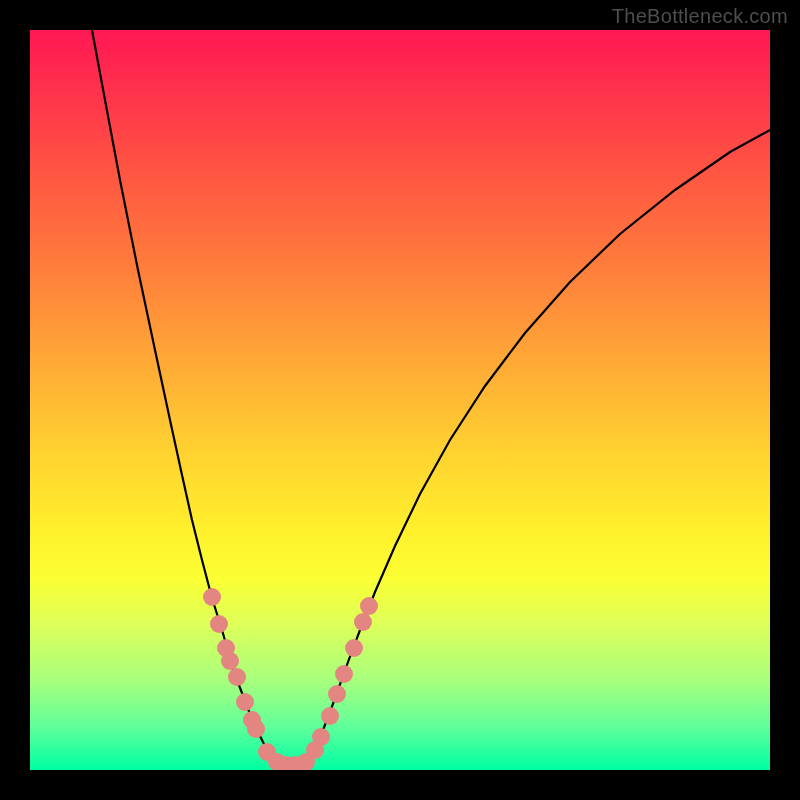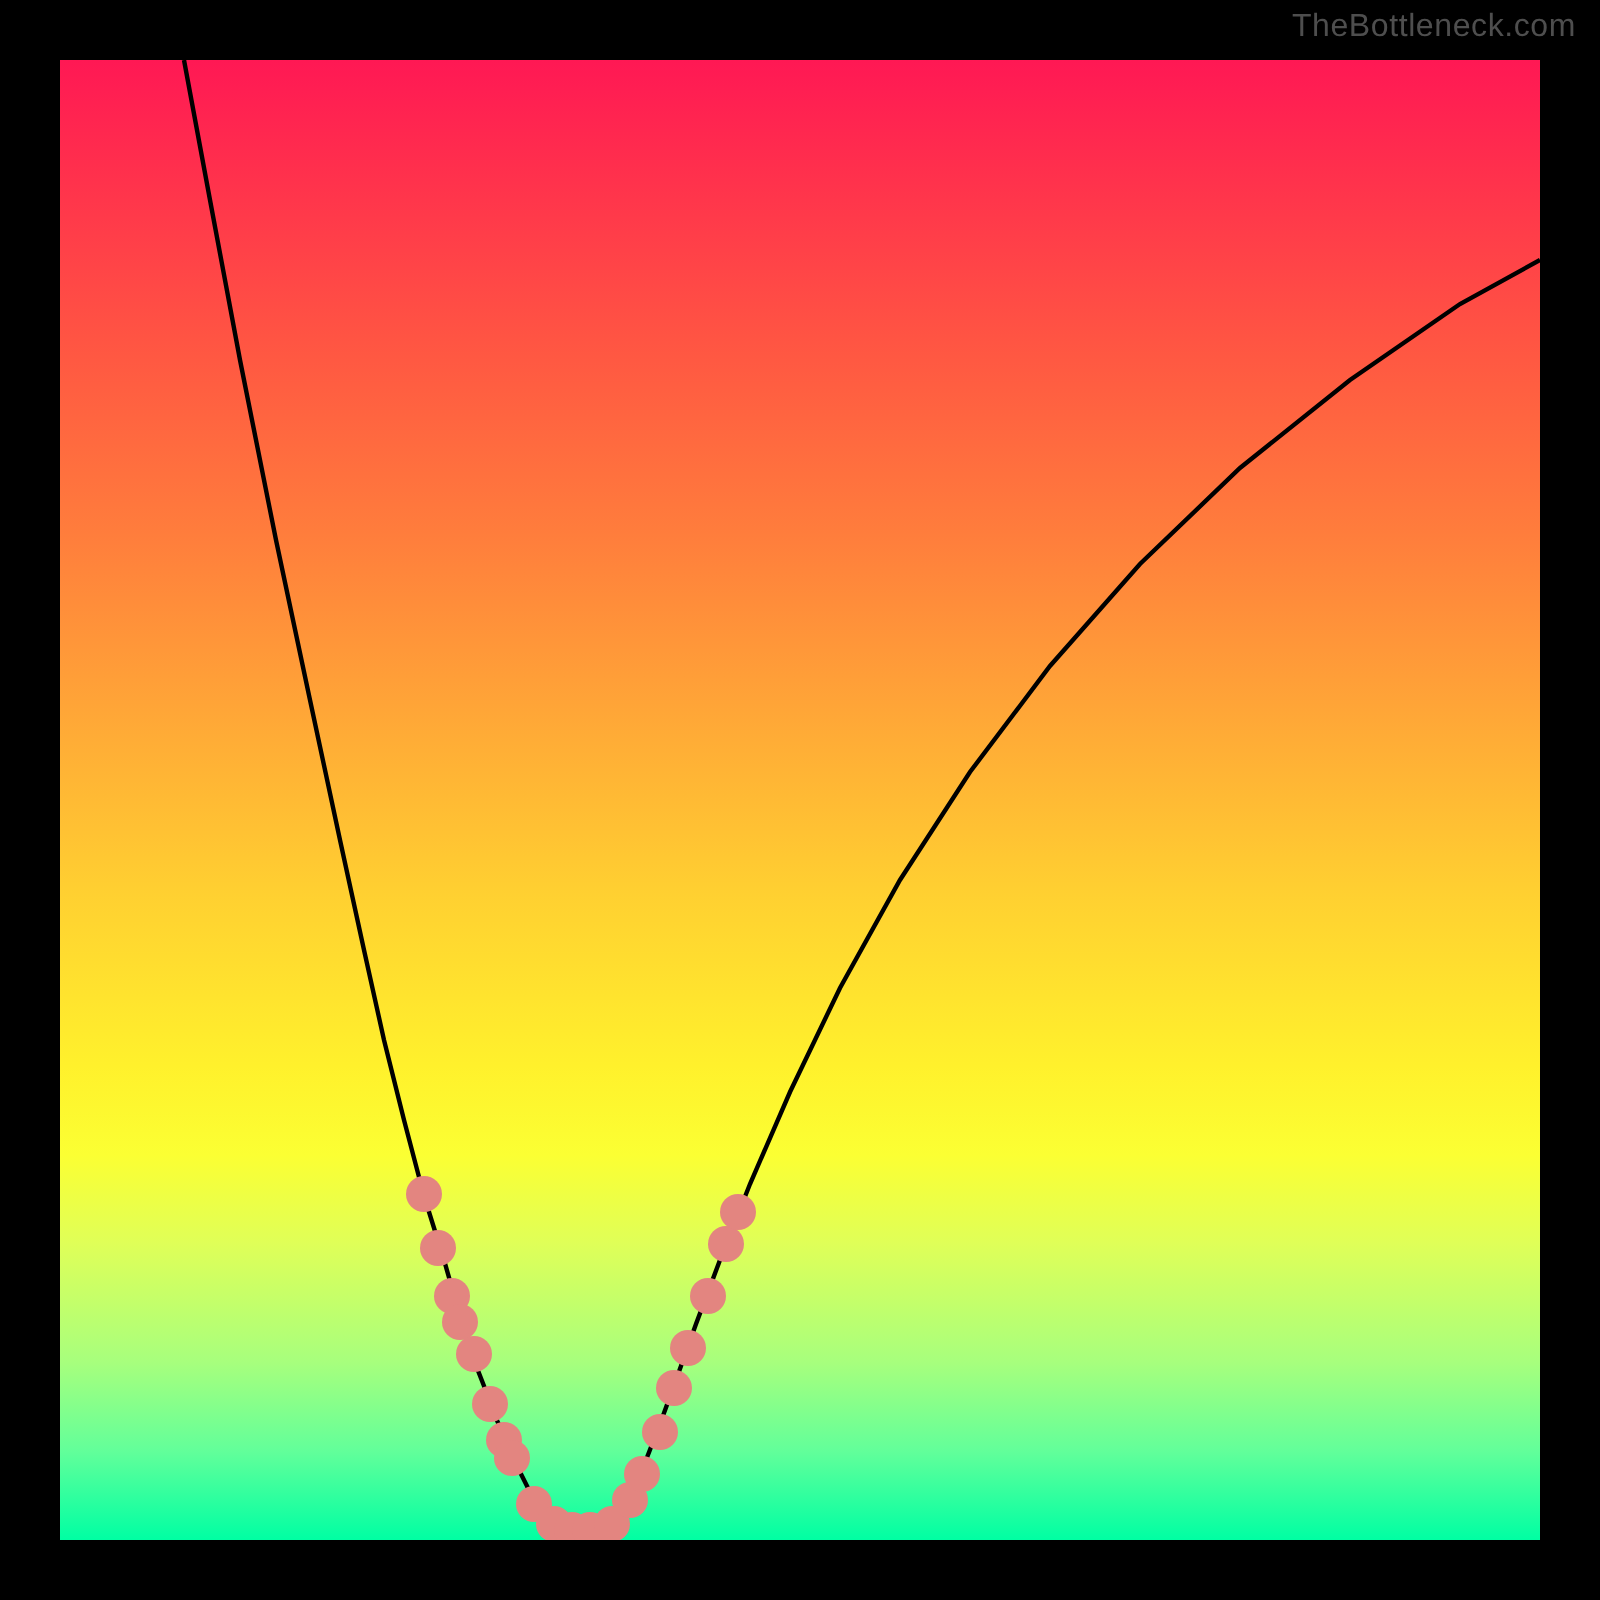--- a/index.html
+++ b/index.html
@@ -39,21 +39,21 @@
       #dfff58 80%,
       #a7ff7d 88%,
       #62ff9a 94%,
       #00ffa3 100%
     );
   }
   .watermark {
     position: absolute;
     top: 5px; right: 12px;
     color: #4e4e4e;
-    font-size: 16px;
+    font-size: 20px;
     letter-spacing: 0.3px;
     font-weight: 400;
     font-family: Arial, sans-serif;
   }
   svg.curve {
     position: absolute;
     left: 0; top: 0;
     width: 740px; height: 740px;
   }
   .curve path {

